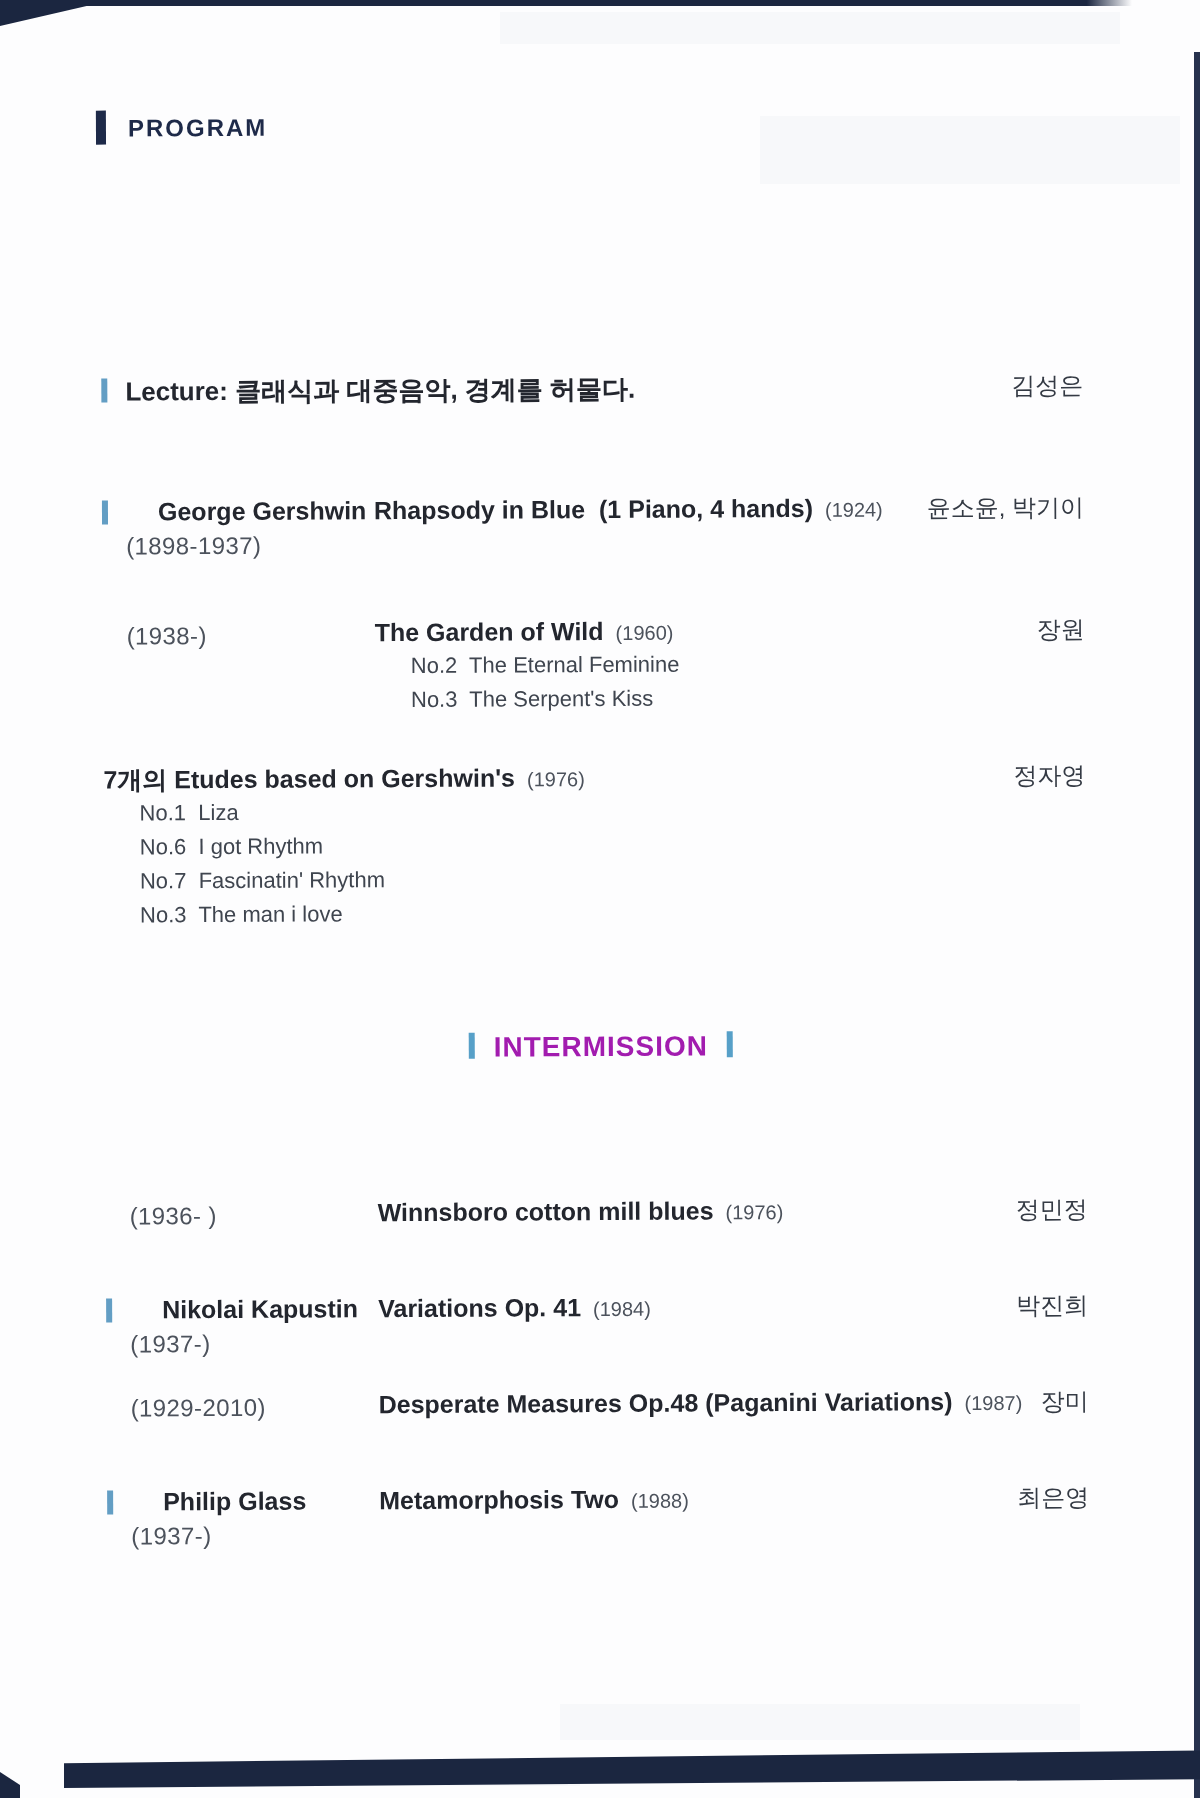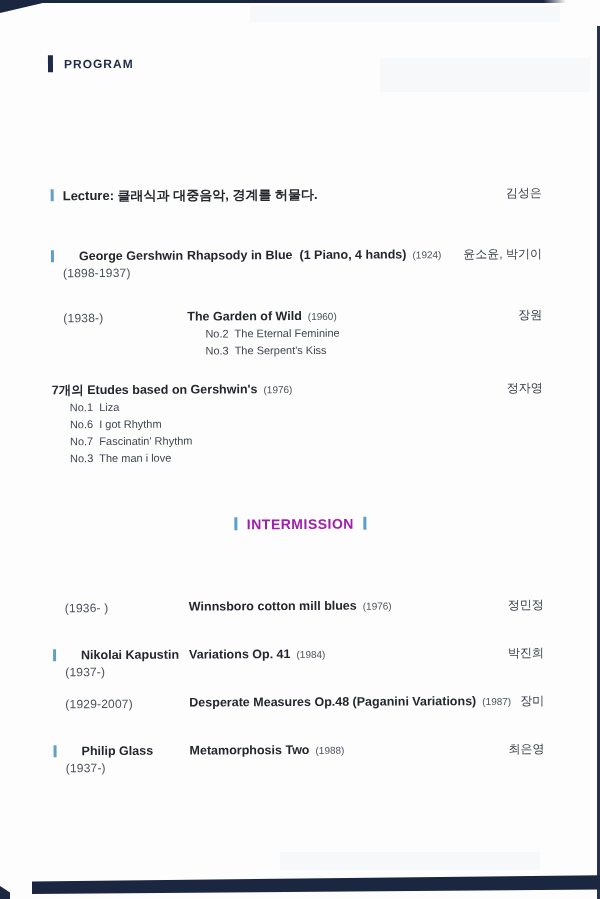--- a/index.html
+++ b/index.html
@@ -168,21 +168,21 @@
         <div class="title-line">
           <span class="work-title">Variations Op. 41</span>
           <span class="year">(1984)</span>
         </div>
       </div>
       <div class="col-performer">박진희</div>
     </div>
 
     <div class="row" style="top:694px">
       <div class="col-composer">
-        <div class="dates">(1929-2007)</div>
+        <div class="dates">(1929-2010)</div>
       </div>
       <div class="col-title">
         <div class="title-line">
           <span class="work-title">Desperate Measures Op.48 (Paganini Variations)</span>
           <span class="year">(1987)</span>
         </div>
       </div>
       <div class="col-performer">장미</div>
     </div>
 

